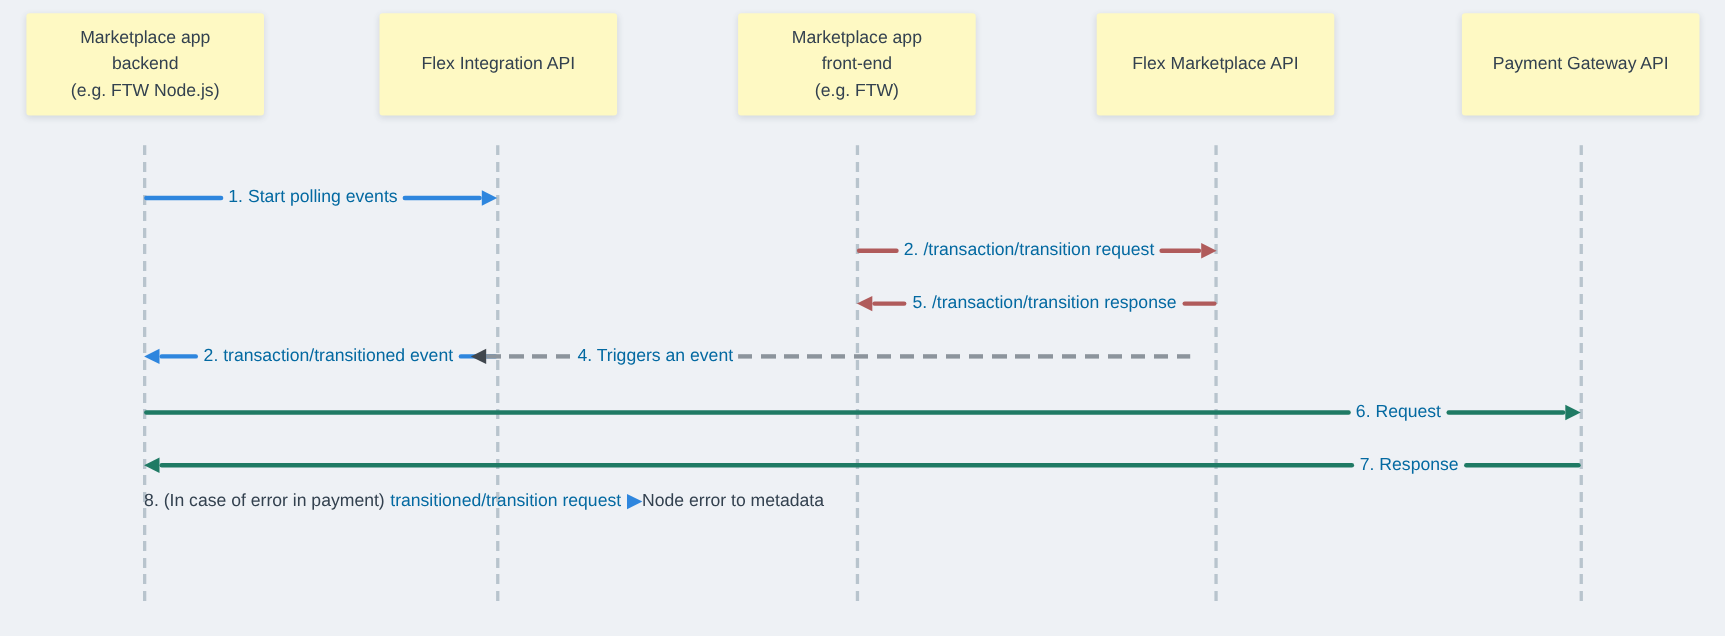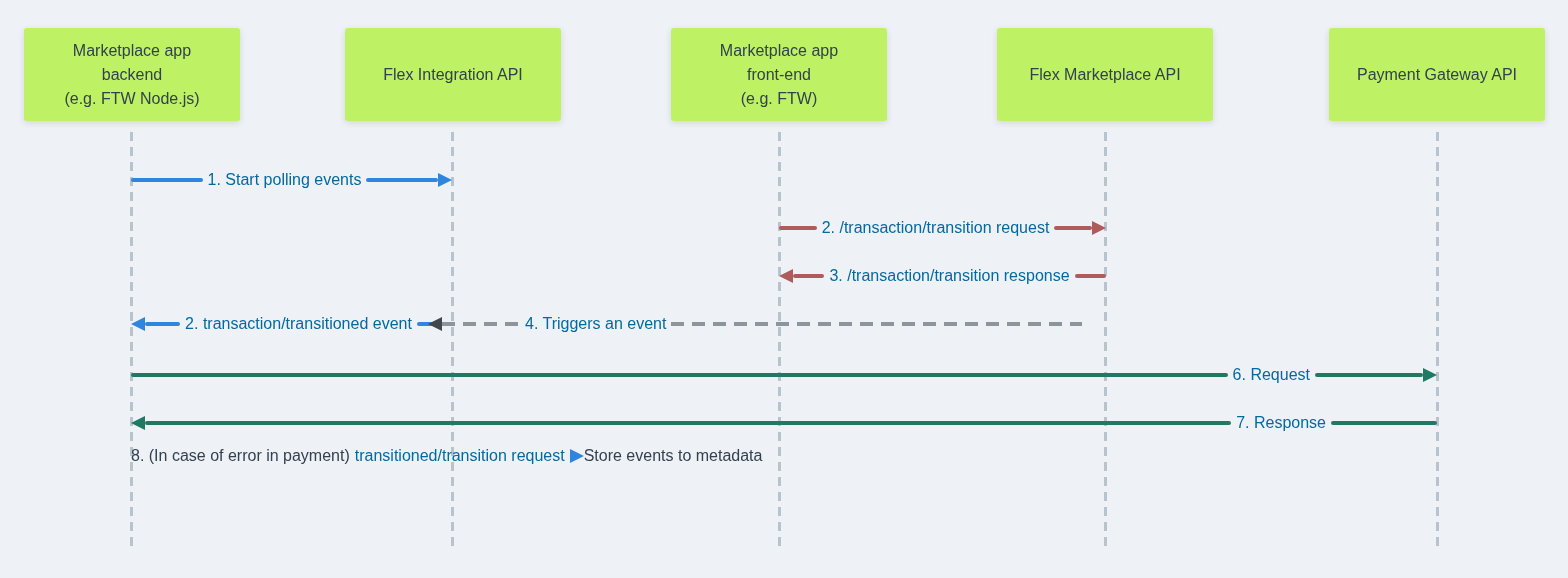--- a/index.html
+++ b/index.html
@@ -10,24 +10,24 @@
   .stage{
     position:relative;
     width:1568px;
     height:578px;
     background:#eef1f5;
     overflow:hidden;
   }
   
   .pbox{
     position:absolute;
-    top:28px;
+    top:12px;
     width:216px;
     height:93px;
-    background:#bef264;
+    background:#fef9c3;
     border-radius:3px;
     box-shadow:0 2px 6px rgba(50,65,80,0.14);
     display:flex;
     align-items:center;
     justify-content:center;
     text-align:center;
   }
   .pbox .ptxt{
     font-size:16px;
     line-height:24px;
@@ -142,21 +142,21 @@
   <div class="msg red" style="left:779px;width:327px;top:216px">
     <div class="line"></div>
     <span class="lbl">2. /transaction/transition request</span>
     <div class="line"></div>
     <div class="ah r"></div>
   </div>
 
   <div class="msg red" style="left:779px;width:327px;top:264px">
     <div class="ah l"></div>
     <div class="line"></div>
-    <span class="lbl">3. /transaction/transition response</span>
+    <span class="lbl">5. /transaction/transition response</span>
     <div class="line"></div>
   </div>
 
   <div class="msg blue" style="left:131px;width:321px;top:312px">
     <div class="ah l"></div>
     <div class="line"></div>
     <span class="lbl">2. transaction/transitioned event</span>
     <div class="line"></div>
   </div>
 
@@ -185,17 +185,17 @@
     <div class="row">
       <span class="txt">8. (In case of error in payment)</span>
     </div>
     <div class="row msg blue" style="position:static">
       <div class="line"></div>
       <span class="lbl">transitioned/transition request</span>
       <div class="line"></div>
       <div class="ah r"></div>
     </div>
     <div class="row">
-      <span class="txt">Store events to metadata</span>
+      <span class="txt">Node error to metadata</span>
     </div>
   </div>
 
 </div>
 
 </body></html>

